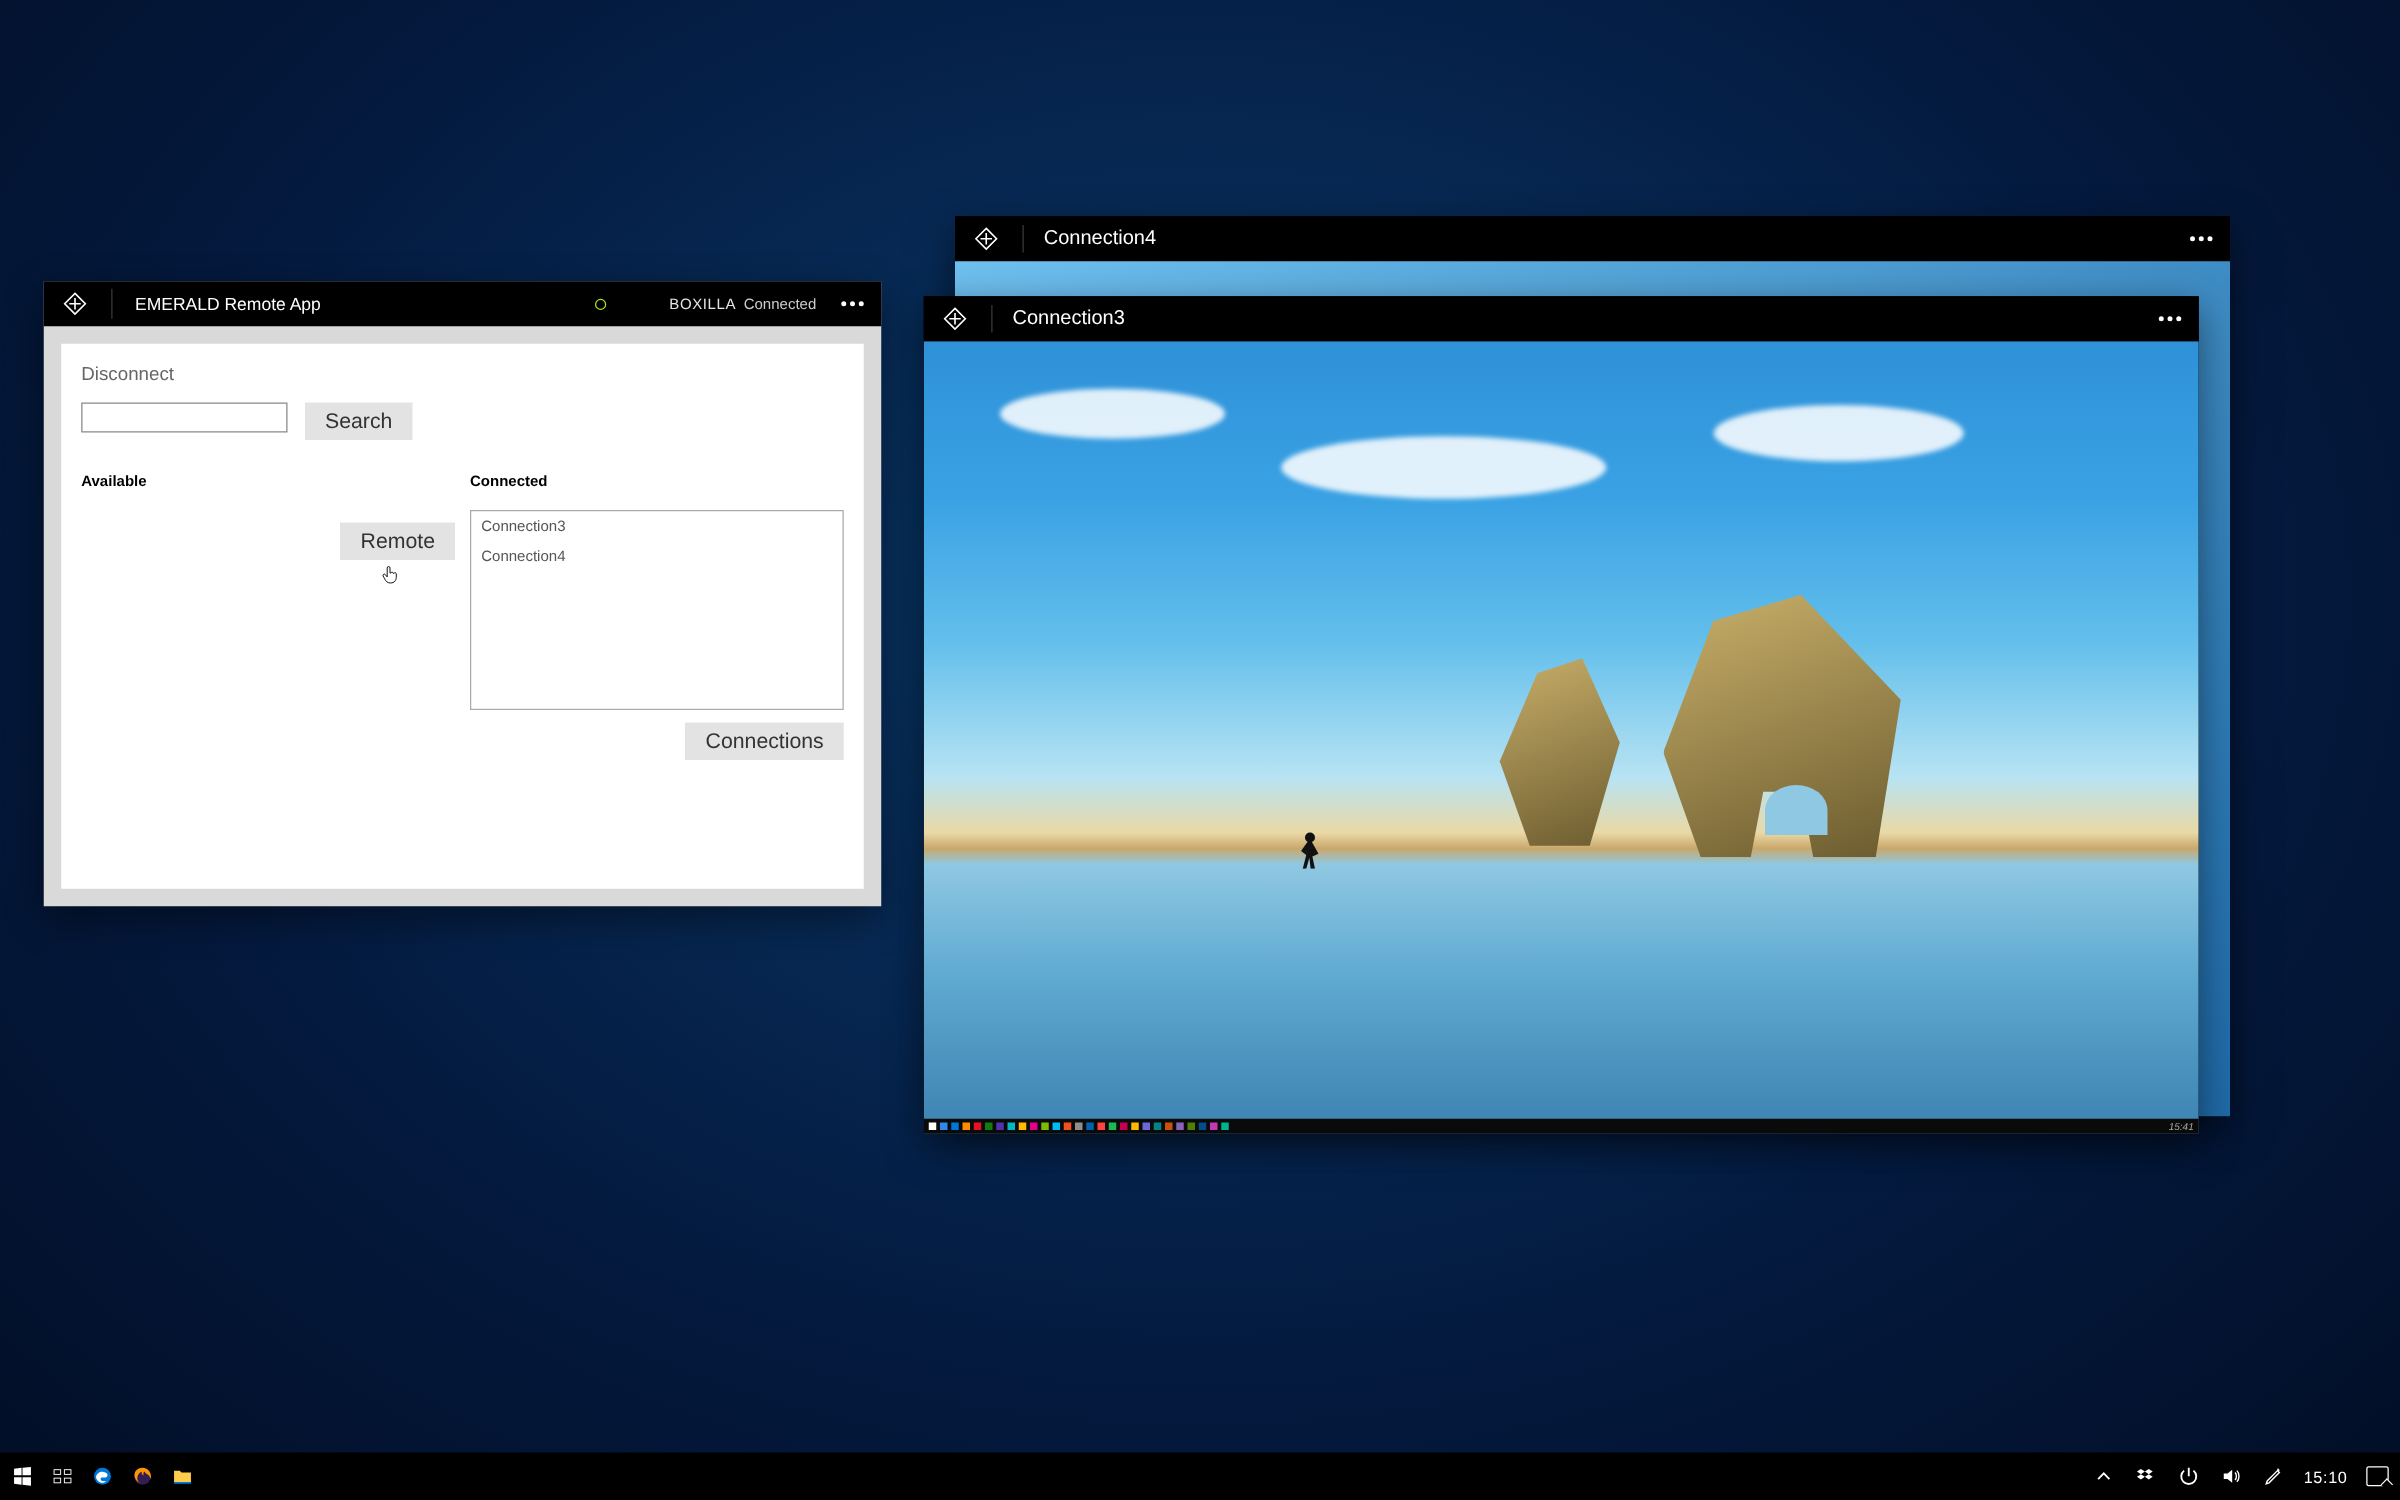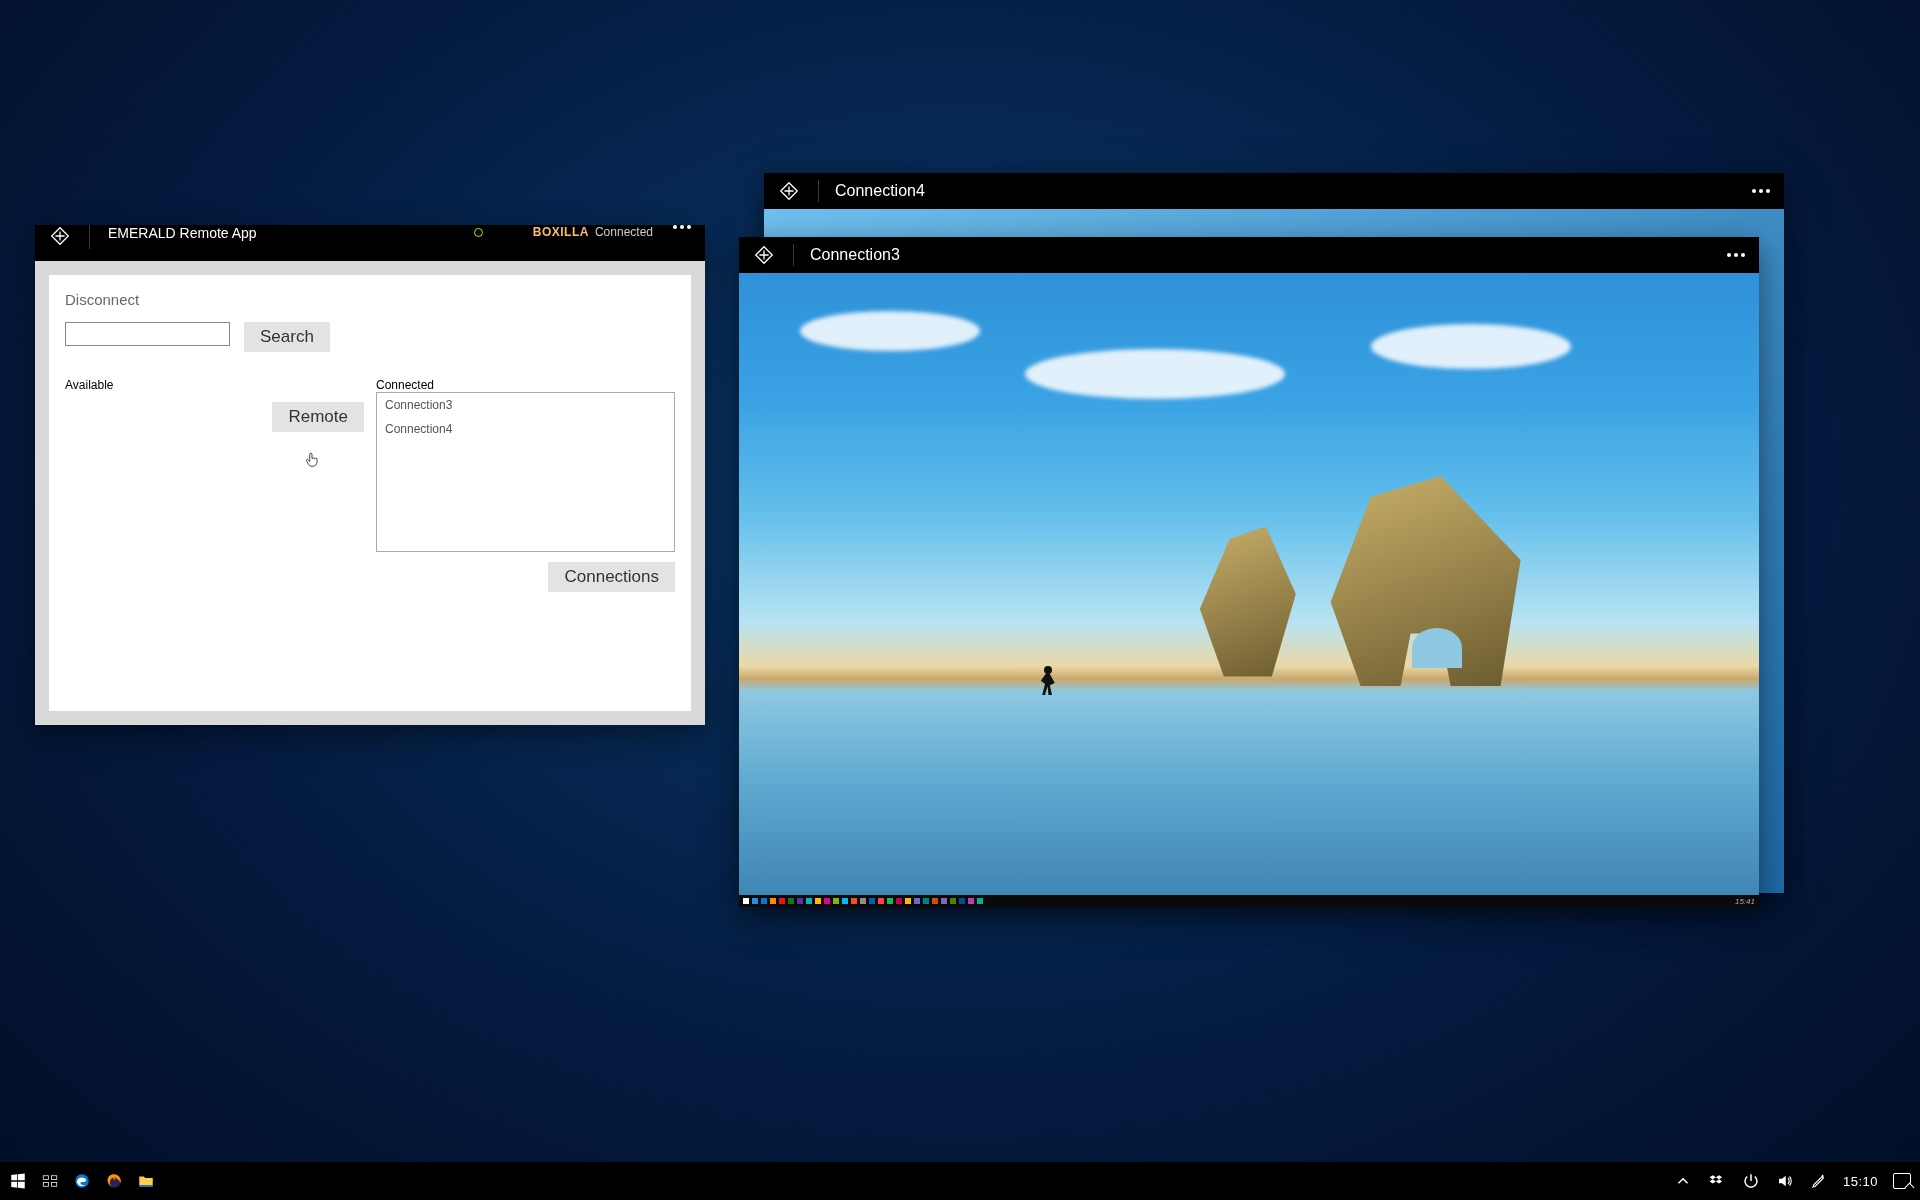--- a/index.html
+++ b/index.html
@@ -15,31 +15,31 @@
   left: 35px; top: 225px;
   width: 670px; height: 500px;
   background: #d9d9d9;
   box-shadow: 0 10px 30px rgba(0,0,0,.45);
 }
 .titlebar {
   height: 36px;
   background: #000;
   color: #fff;
   display: flex;
-  align-items: flex-start;
+  align-items: center;
   padding: 0 14px;
   font-size: 14px;
 }
 .logo-icon { width: 22px; height: 22px; margin-right: 18px; display: inline-flex; }
 .titlebar .divider { width: 1px; height: 24px; background: #3a3a3a; margin-right: 18px; }
 .titlebar .title { flex: 0 0 auto; }
 .titlebar .spacer { flex: 1; }
 .boxilla-status { display: flex; align-items: center; gap: 6px; font-size: 12px; margin-right: 20px; }
 .boxilla-status .dot { width: 9px; height: 9px; border: 1.5px solid #aee31a; border-radius: 50%; }
-.boxilla-status .brand { color: #fdba74; font-weight: bold; letter-spacing: .5px; padding-left: 44px; }
+.boxilla-status .brand { color: #e5e5e5; font-weight: normal; letter-spacing: .5px; padding-left: 44px; }
 .boxilla-status .state { color: #ccc; }
 .more-icon { display: flex; gap: 3px; cursor: pointer; }
 .more-icon span { width: 4px; height: 4px; background: #fff; border-radius: 50%; }
 
 .emerald-body {
   background: #fff;
   margin: 14px;
   height: calc(100% - 36px - 28px);
   padding: 16px;
 }
@@ -51,21 +51,21 @@
   font-size: 12px; padding: 0 4px;
 }
 .btn {
   background: #e3e3e3; border: none;
   padding: 0 16px; height: 30px;
   font-size: 17px; color: #333; cursor: pointer;
 }
 
 .lists-row { display: flex; gap: 12px; }
 .list-col { flex: 1; display: flex; flex-direction: column; }
-.list-label { font-size: 12px; font-weight: normal; margin-bottom: 0; }
+.list-label { font-size: 12px; font-weight: bold; margin-bottom: 16px; }
 .listbox {
   border: 1px solid #aaa; background: #fff;
   height: 160px; overflow: auto;
 }
 .listbox .item {
   padding: 5px 8px; font-size: 12px; color: #555; cursor: pointer;
 }
 .listbox .item.selected { background: #6b6662; color: #fff; }
 .action-row { margin-top: 10px; display: flex; justify-content: flex-end; }
 

